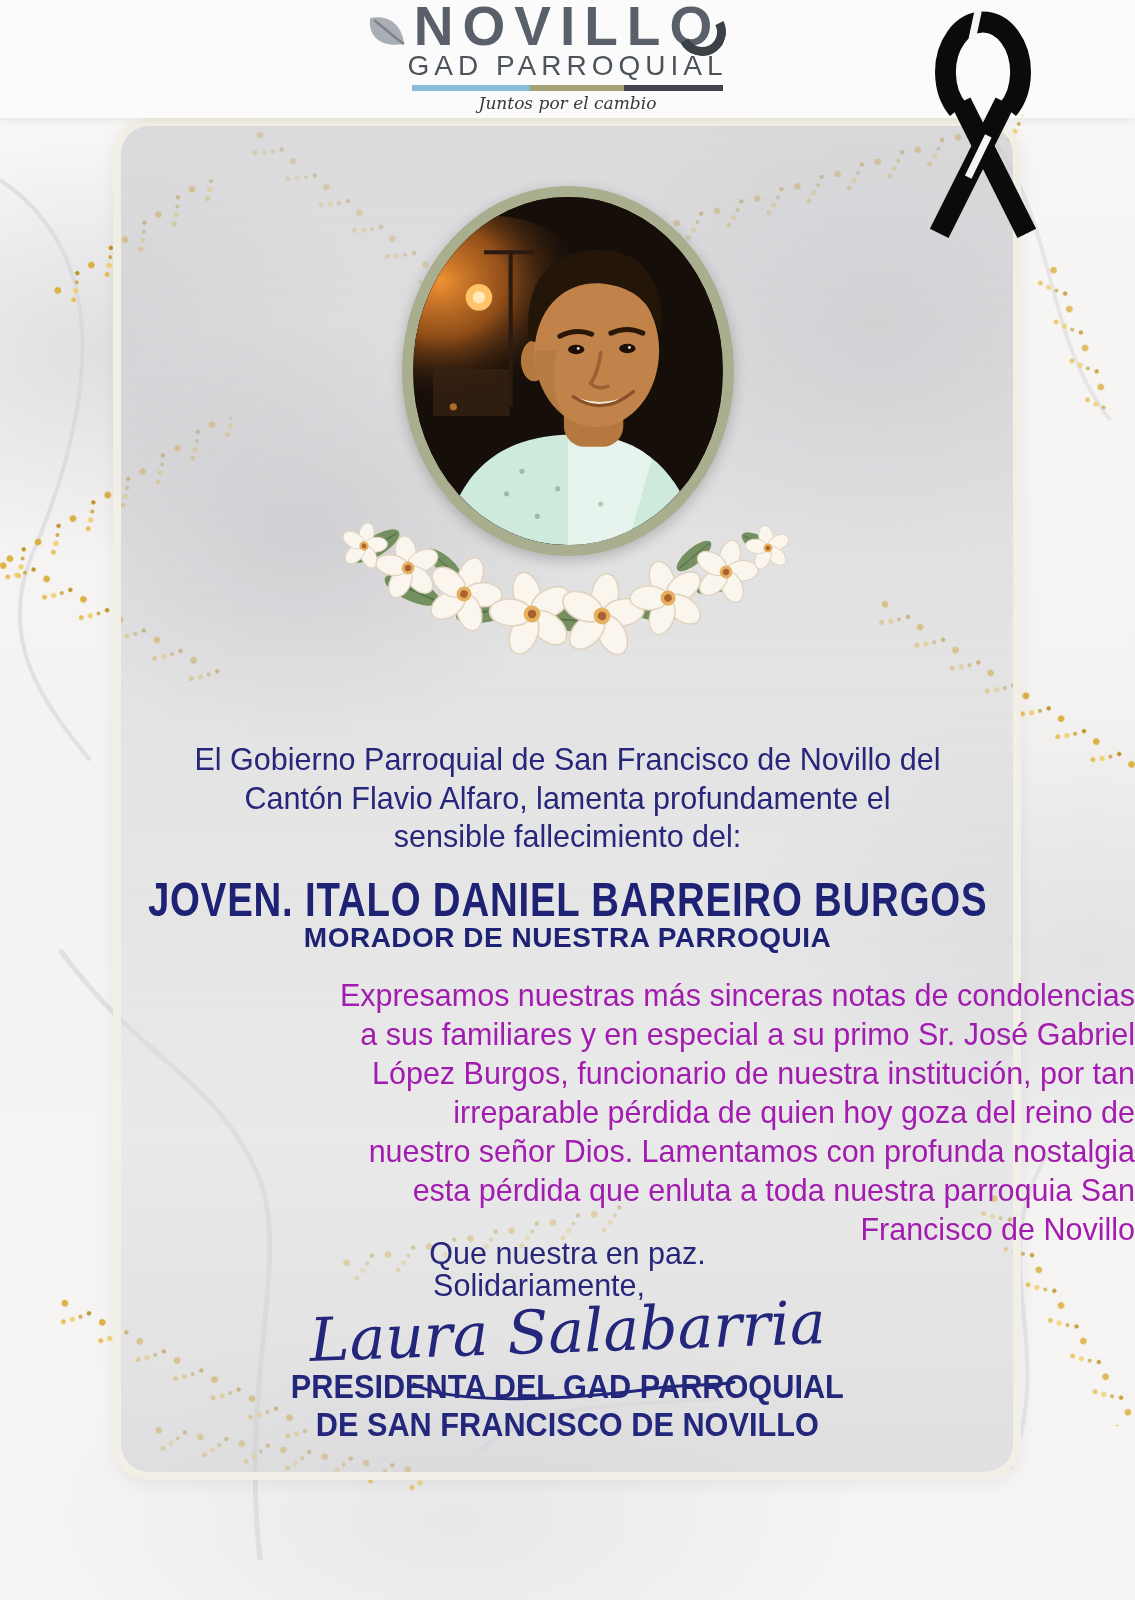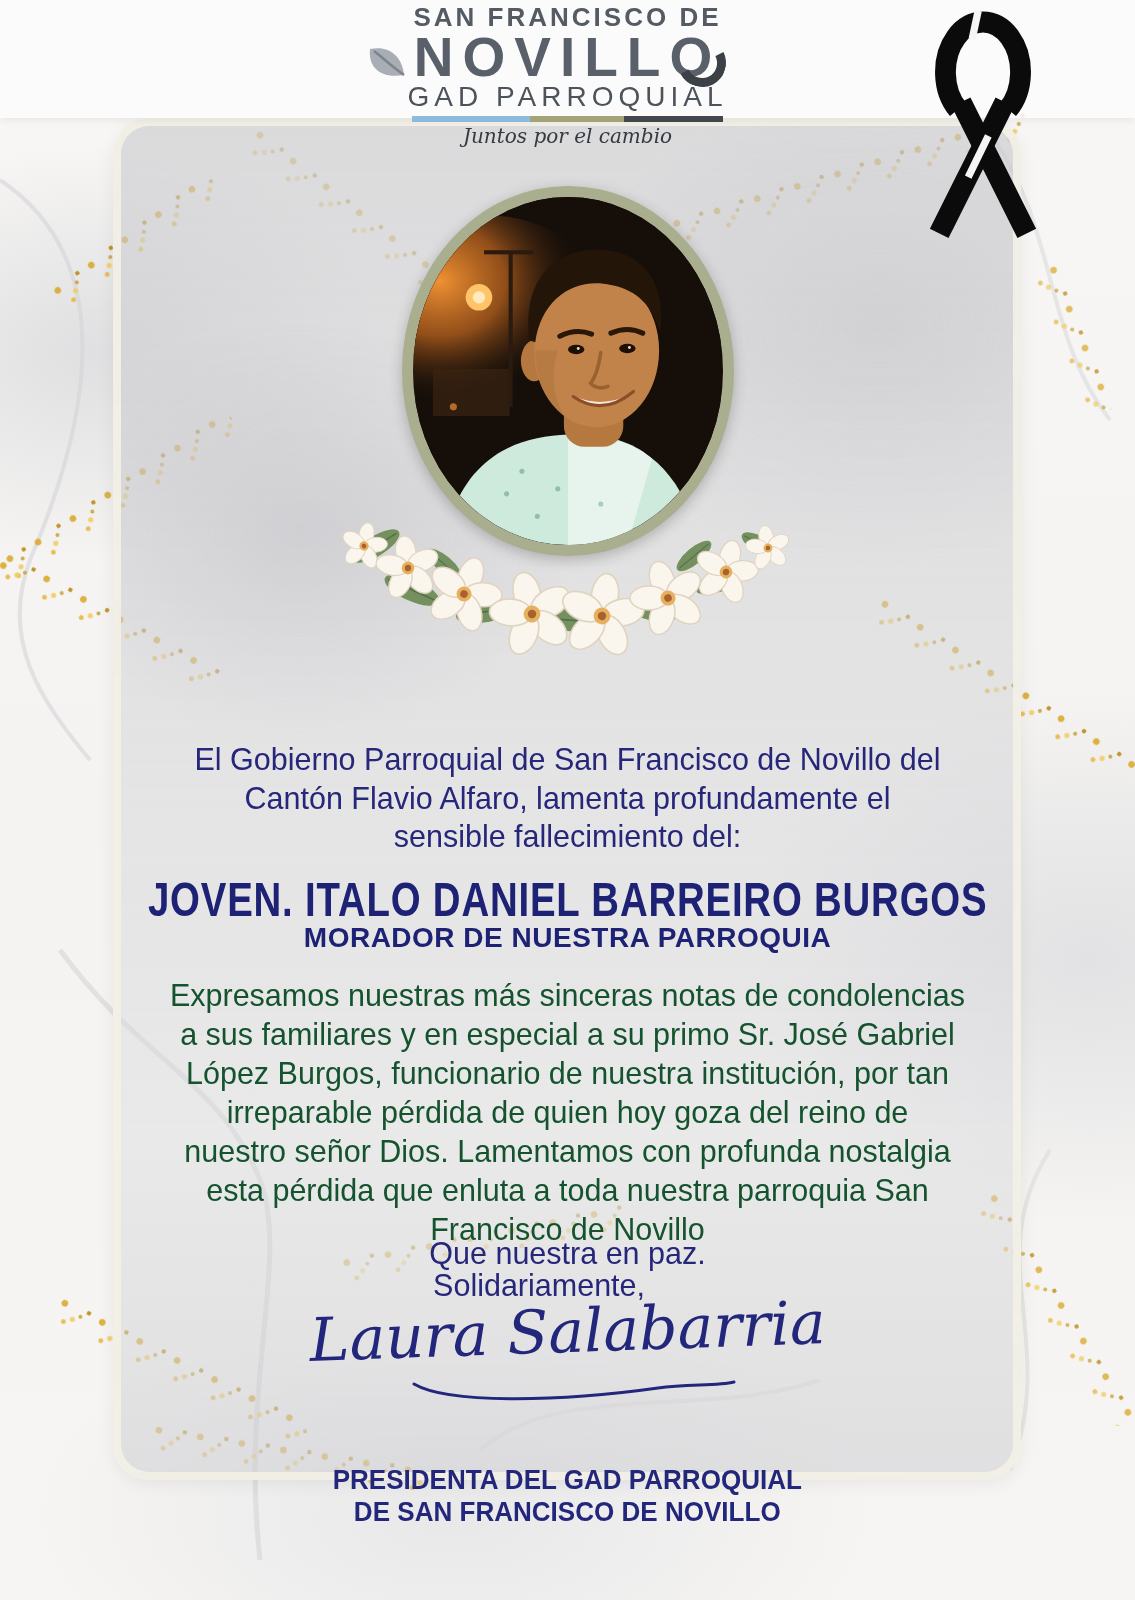--- a/index.html
+++ b/index.html
@@ -51,21 +51,21 @@
     width:58%; height:58%;
     border:9px solid #3c4147; border-radius:50%;
     border-top-color:transparent; border-left-color:transparent;
     transform:rotate(18deg);
   }
   .logo-sub { font-size:28px; font-weight:normal; letter-spacing:5px; color:#4d535b; margin-top:-2px; }
   .logo-bar { width:312px; height:6px; margin:3px auto 2px auto; display:flex; }
   .logo-bar .b1 { width:38%; background:#8abbdd; }
   .logo-bar .b2 { width:30%; background:#a3a37a; }
   .logo-bar .b3 { width:32%; background:#43474c; }
-  .logo-slogan { font-family:"DejaVu Serif", serif; font-style:italic; font-size:20px; color:#343a40; }
+  .logo-slogan { font-family:"DejaVu Serif", serif; font-style:italic; font-size:17px; color:#343a40; }
 
   
   .ribbon { position:absolute; left:908px; top:2px; }
 
   
   .panel {
     position:absolute; left:113px; top:118px; width:908px; height:1362px;
     border-radius:36px;
     border:8px solid rgba(242,240,230,.95);
     background:
@@ -84,29 +84,29 @@
     background:#150e09;
   }
   .flowers { position:absolute; left:-78px; top:248px; width:488px; height:300px; pointer-events:none; }
   .block { position:absolute; left:0; width:1135px; text-align:center; }
   .pre { white-space:pre-line; }
   .title { top:620px; font-size:71px; font-weight:800; letter-spacing:2px; color:#1c1c6d; }
   .intro { top:740px; font-size:30.5px; line-height:1.27; color:#26267a; }
   .dname  { top:872px; font-size:48px; font-weight:900; color:#1d2274; }
   .dname .squeeze { display:inline-block; transform:scaleX(.8); letter-spacing:1px; }
   .dsub   { top:922px; font-size:28px; font-weight:800; color:#1d2274; letter-spacing:.5px; }
-  .body-par { top:976px; font-size:30.5px; line-height:1.28; color:#14532d; }
+  .body-par { top:976px; font-size:30.5px; line-height:1.28; color:#a21caf;text-align:right; }
   .farewell { top:1236px; font-size:30.5px; color:#26267a; }
   .closing  { top:1268px; left:145px; width:500px; text-align:right; font-size:30.5px; color:#26267a; position:absolute; }
   .signature {
     top:1296px; font-family:"DejaVu Serif", serif; font-style:italic;
     font-size:60px; color:#23277b; transform:rotate(-2deg);
   }
   .sig-flourish { position:absolute; left:408px; top:1378px; }
-  .signer { top:1464px; font-size:28px; font-weight:bold; line-height:1.14; color:#23277b; }
+  .signer { top:1368px; font-size:33px; font-weight:bold; line-height:1.14; color:#23277b; }
   .signer .squeeze { display:inline-block; transform:scaleX(.93); }
 </style>
 </head>
 <body>
 
 <div class="poster">
 
   <svg class="veins" width="1135" height="1600" viewBox="0 0 1135 1600">
     <path d="M0,180 C120,260 90,420 30,560 C0,640 40,700 90,760" stroke="#d4d4d8" stroke-width="4" fill="none" opacity=".6"></path>
     <path d="M60,950 C140,1060 220,1080 260,1180 C290,1260 240,1380 260,1560" stroke="#d2d2d6" stroke-width="5" fill="none" opacity=".55"></path>
@@ -124,21 +124,20 @@
   <div class="streak" style="left:55px;  top:1290px; width:285px; transform:rotate(27deg);"></div>
   <div class="streak" style="left:150px; top:1420px; width:280px; transform:rotate(9deg); opacity:.7;"></div>
   <div class="streak" style="left:985px; top:1180px; width:270px; transform:rotate(58deg); opacity:.75;"></div>
   <div class="streak" style="left:340px; top:1255px; width:300px; transform:rotate(-11deg); opacity:.55;"></div>
   <div class="streak" style="left:250px; top:120px; width:260px; transform:rotate(38deg); opacity:.6;"></div>
 
   <div class="panel"></div>
 
   <div class="header-band"></div>
   <div class="logo">
-    <div class="logo-top">SAN FRANCISCO DE</div>
     <div class="logo-name">
       <span class="logo-leaf">
         <svg width="52" height="52" viewBox="0 0 52 52">
           <path d="M44,40 C20,44 8,32 10,14 C28,10 42,20 44,40 Z" fill="#9aa0a8" opacity=".85"></path>
           <path d="M44,40 C30,30 22,22 14,16" stroke="#7d838c" stroke-width="2.5" fill="none"></path>
         </svg>
       </span>
       <span>N</span>
         <span>OVILL</span>
         <span class="o-swirl">O</span>

